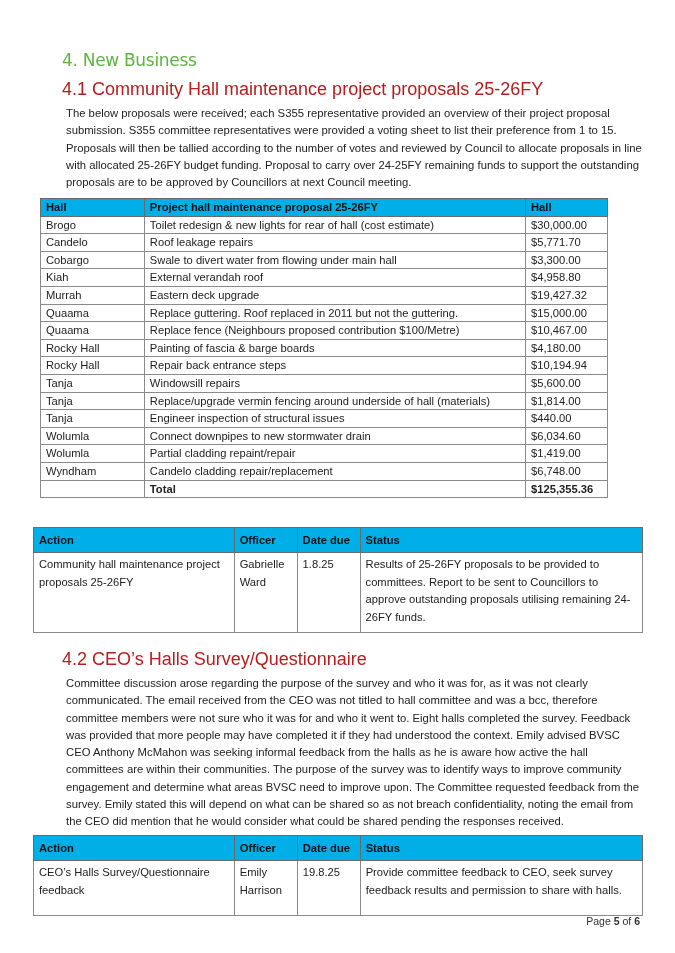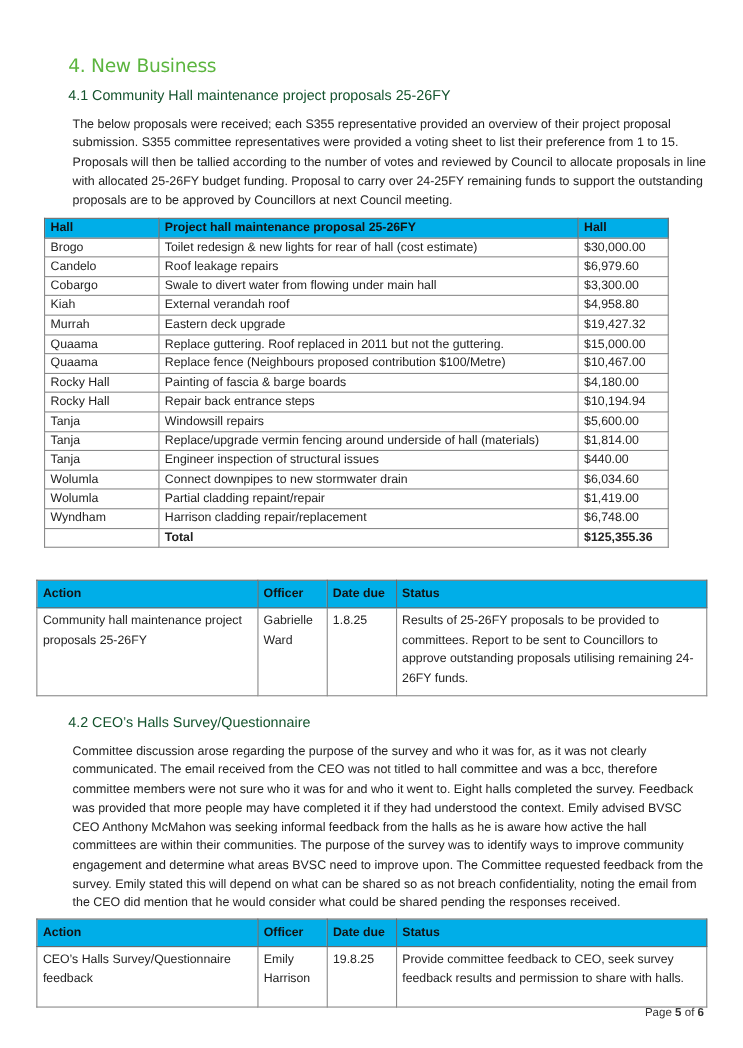--- a/index.html
+++ b/index.html
@@ -1,21 +1,21 @@
 <!DOCTYPE html>
 <html><head>
 <meta charset="utf-8">
 <style>
   html, body { margin: 0; padding: 0; background: #ffffff; }
   body { width: 675px; height: 953px; position: relative; overflow: hidden;
          font-family: "Liberation Sans", sans-serif; color: #222; }
   .page { position: absolute; left: 0; top: 0; width: 675px; height: 948px; }
   .h1 { position: absolute; left: 62px; top: 50px; font-size: 17px; color: #5cb53f;
         font-family: "DejaVu Sans", sans-serif; font-weight: normal; letter-spacing: -0.3px; }
-  .h2 { position: absolute; left: 62px; font-size: 13px; color: #14532d; }
+  .h2 { position: absolute; left: 62px; font-size: 18px; color: #b91c1c; }
   .para { position: absolute; left: 66px; width: 580px; font-size: 11.3px; line-height: 17.3px; color: #222; }
   table { border-collapse: collapse; position: absolute; font-size: 11.2px; }
   td, th { border: 1px solid #8a8a8a; padding: 0 5px; text-align: left; vertical-align: top; }
   th { background: #00aee8; color: #111; font-weight: bold; border-color: #6a6a6a; }
   .t1 { left: 40px; top: 198px; width: 568px; }
   .t1 th, .t1 td { height: 16.6px; line-height: 16.6px; }
   .t1 td.total-label { text-align: left; font-weight: bold; }
   .t1 td.total-val { font-weight: bold; }
   .t2 { left: 33px; top: 527px; width: 610px; }
   .t2 th { height: 24px; line-height: 24px; }
@@ -52,21 +52,21 @@
     </thead>
     <tbody>
       <tr>
         <td>Brogo</td>
         <td>Toilet redesign &amp; new lights for rear of hall (cost estimate)</td>
         <td>$30,000.00</td>
       </tr>
       <tr>
         <td>Candelo</td>
         <td>Roof leakage repairs</td>
-        <td>$6,979.60</td>
+        <td>$5,771.70</td>
       </tr>
       <tr>
         <td>Cobargo</td>
         <td>Swale to divert water from flowing under main hall</td>
         <td>$3,300.00</td>
       </tr>
       <tr>
         <td>Kiah</td>
         <td>External verandah roof</td>
         <td>$4,958.80</td>
@@ -116,21 +116,21 @@
         <td>Connect downpipes to new stormwater drain</td>
         <td>$6,034.60</td>
       </tr>
       <tr>
         <td>Wolumla</td>
         <td>Partial cladding repaint/repair</td>
         <td>$1,419.00</td>
       </tr>
       <tr>
         <td>Wyndham</td>
-        <td>Harrison cladding repair/replacement</td>
+        <td>Candelo cladding repair/replacement</td>
         <td>$6,748.00</td>
       </tr>
       <tr>
         <td></td>
         <td class="total-label">Total</td>
         <td class="total-val">$125,355.36</td>
       </tr>
     </tbody>
   </table>
 

